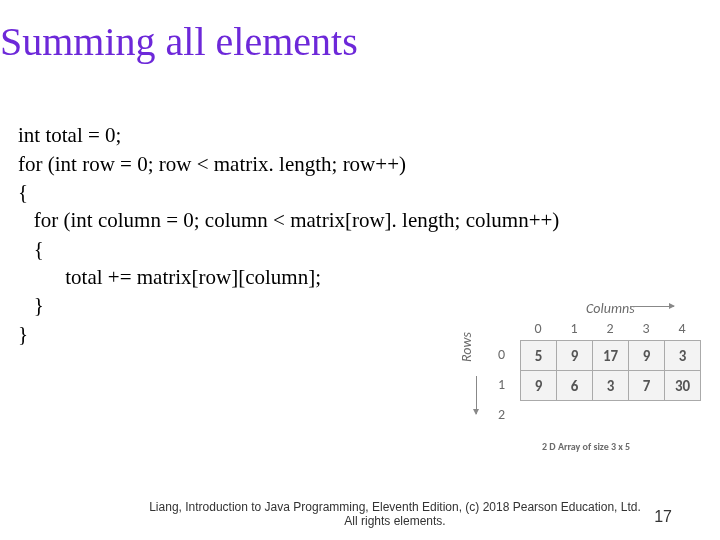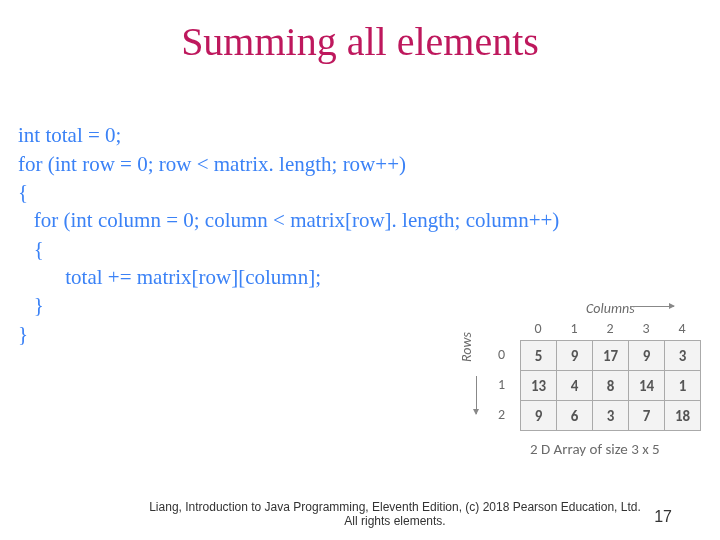--- a/index.html
+++ b/index.html
@@ -5,31 +5,30 @@
   * { box-sizing: border-box; margin: 0; padding: 0; }
   body {
     width: 720px;
     height: 540px;
     background: #ffffff;
     font-family: "Times New Roman", Times, serif;
     position: relative;
     overflow: hidden;
   }
   .title {
-    text-align: center;
     font-size: 40px;
     font-weight: normal;
     padding-top: 18px;
     padding-bottom: 28px;
-    color: #be185d;
+    color: #6d28d9;
   }
   .code-block {
     font-family: "Times New Roman", Times, serif;
     font-size: 21px;
-    color: #3b82f6;
+    color: #000000;
     line-height: 1.35;
     padding-left: 18px;
     white-space: pre;
   }
   .array-figure {
     position: absolute;
     right: 10px;
     top: 300px;
     width: 248px;
     font-family: Calibri, Arial, sans-serif;
@@ -120,23 +119,23 @@
     border: 1px solid #aaa;
     text-align: center;
     font-weight: 600;
     font-size: 15px;
     color: #555;
     background: #f3f3f3;
   }
   .caption {
     position: absolute;
     top: 140px;
-    left: 68px;
-    font-weight: 400;
-    font-size: 15px;
+    left: 80px;
+    font-weight: 700;
+    font-size: 10px;
     color: #6b6b6b;
   }
   .footer {
     position: absolute;
     bottom: 12px;
     width: 100%;
     text-align: center;
     font-family: Arial, sans-serif;
     font-size: 12px;
     color: #333;
@@ -194,32 +193,25 @@
   <table class="matrix">
     <tbody>
         <tr>
       <td>5</td>
       <td>9</td>
       <td>17</td>
       <td>9</td>
       <td>3</td>
     </tr>
     <tr>
-      <td>13</td>
-      <td>4</td>
-      <td>8</td>
-      <td>14</td>
-      <td>1</td>
-    </tr>
-    <tr>
       <td>9</td>
       <td>6</td>
       <td>3</td>
       <td>7</td>
-      <td>18</td>
+      <td>30</td>
     </tr>
   </tbody>
     </table>
 
   <div class="caption">2 D Array of size 3 x 5</div>
 </div>
 
 <div class="footer">
   <span>Liang, Introduction to Java Programming, Eleventh Edition, (c) 2018 Pearson Education, Ltd.</span>
   <span class="footer-line2">All rights elements.</span>

